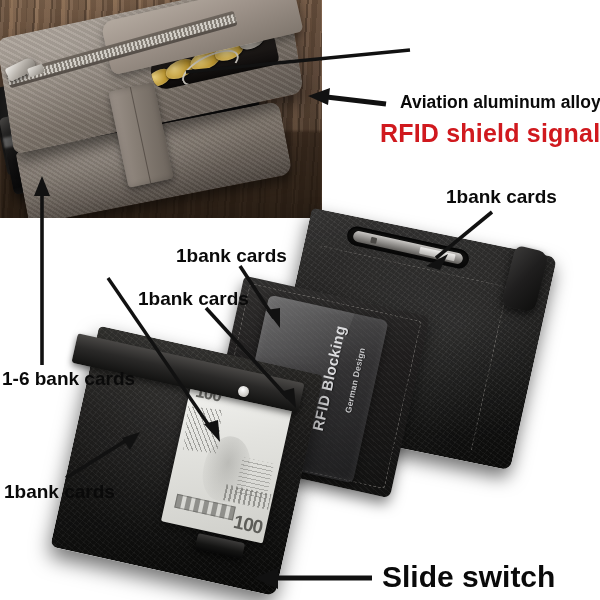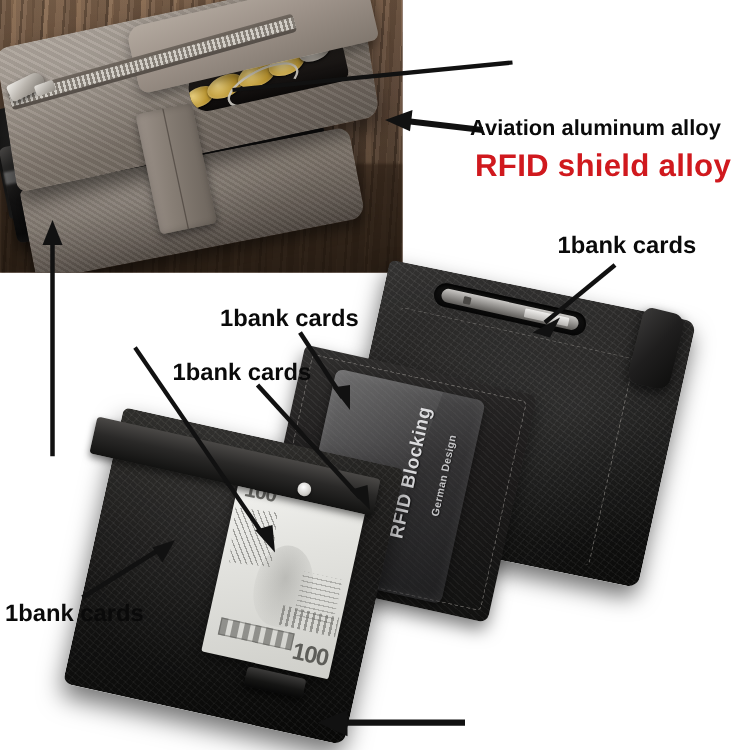--- a/index.html
+++ b/index.html
@@ -381,21 +381,21 @@
     border-radius:3px;
     box-shadow:0 3px 6px rgba(0,0,0,.6);
   }
 
   
   .lines { position:absolute; inset:0; pointer-events:none; }
 
   
   .lbl { position:absolute; color:#0a0a0a; white-space:nowrap; }
   .lbl-pocket      { left:416px; top:38px;  font-size:24px; font-weight:700; }
-  .lbl-alloy       { left:376px; top:92px;  font-size:17.5px; font-weight:700; }
+  .lbl-alloy       { left:400px; top:92px;  font-size:17.5px; font-weight:700; }
   .lbl-rfid        { left:380px; top:119px; font-size:25px; font-weight:700; letter-spacing:.2px; }
   .lbl-bank-tr     { left:446px; top:186px; font-size:19px; font-weight:700; }
   .lbl-bank-m1     { left:176px; top:245px; font-size:19px; font-weight:700; }
   .lbl-bank-m2     { left:138px; top:288px; font-size:19px; font-weight:700; }
   .lbl-bank-16     { left:2px;   top:368px; font-size:19px; font-weight:700; }
   .lbl-bank-bl     { left:4px;   top:481px; font-size:19px; font-weight:700; }
   .lbl-slide       { left:382px; top:560px; font-size:30px; font-weight:700; }
 </style>
 </head>
 <body>
@@ -510,25 +510,27 @@
     <line x1="66" y1="478" x2="130" y2="438" stroke="#111" stroke-width="3.6"></line>
     <polygon points="140,432 122,438 130,450" fill="#111"></polygon>
 
     <line x1="372" y1="578" x2="268" y2="578" stroke="#111" stroke-width="5"></line>
     <polygon points="254,578 278,568 278,589" fill="#111"></polygon>
   </svg>
 
 
   <div class="lbl lbl-alloy">Aviation aluminum alloy</div>
 
-  <div class="lbl lbl-rfid" style="color: rgb(208, 25, 30);">RFID shield alloy</div>
+  <div class="lbl lbl-rfid" style="color: rgb(208, 25, 30);">RFID shield signal</div>
 
   <div class="lbl lbl-bank-tr">1bank cards</div>
 
   <div class="lbl lbl-bank-m1">1bank cards</div>
 
   <div class="lbl lbl-bank-m2">1bank cards</div>
 
+  <div class="lbl lbl-bank-16">1-6 bank cards</div>
 
   <div class="lbl lbl-bank-bl">1bank cards</div>
 
+  <div class="lbl lbl-slide">Slide switch</div>
 
 </div>
 
 </body></html>

